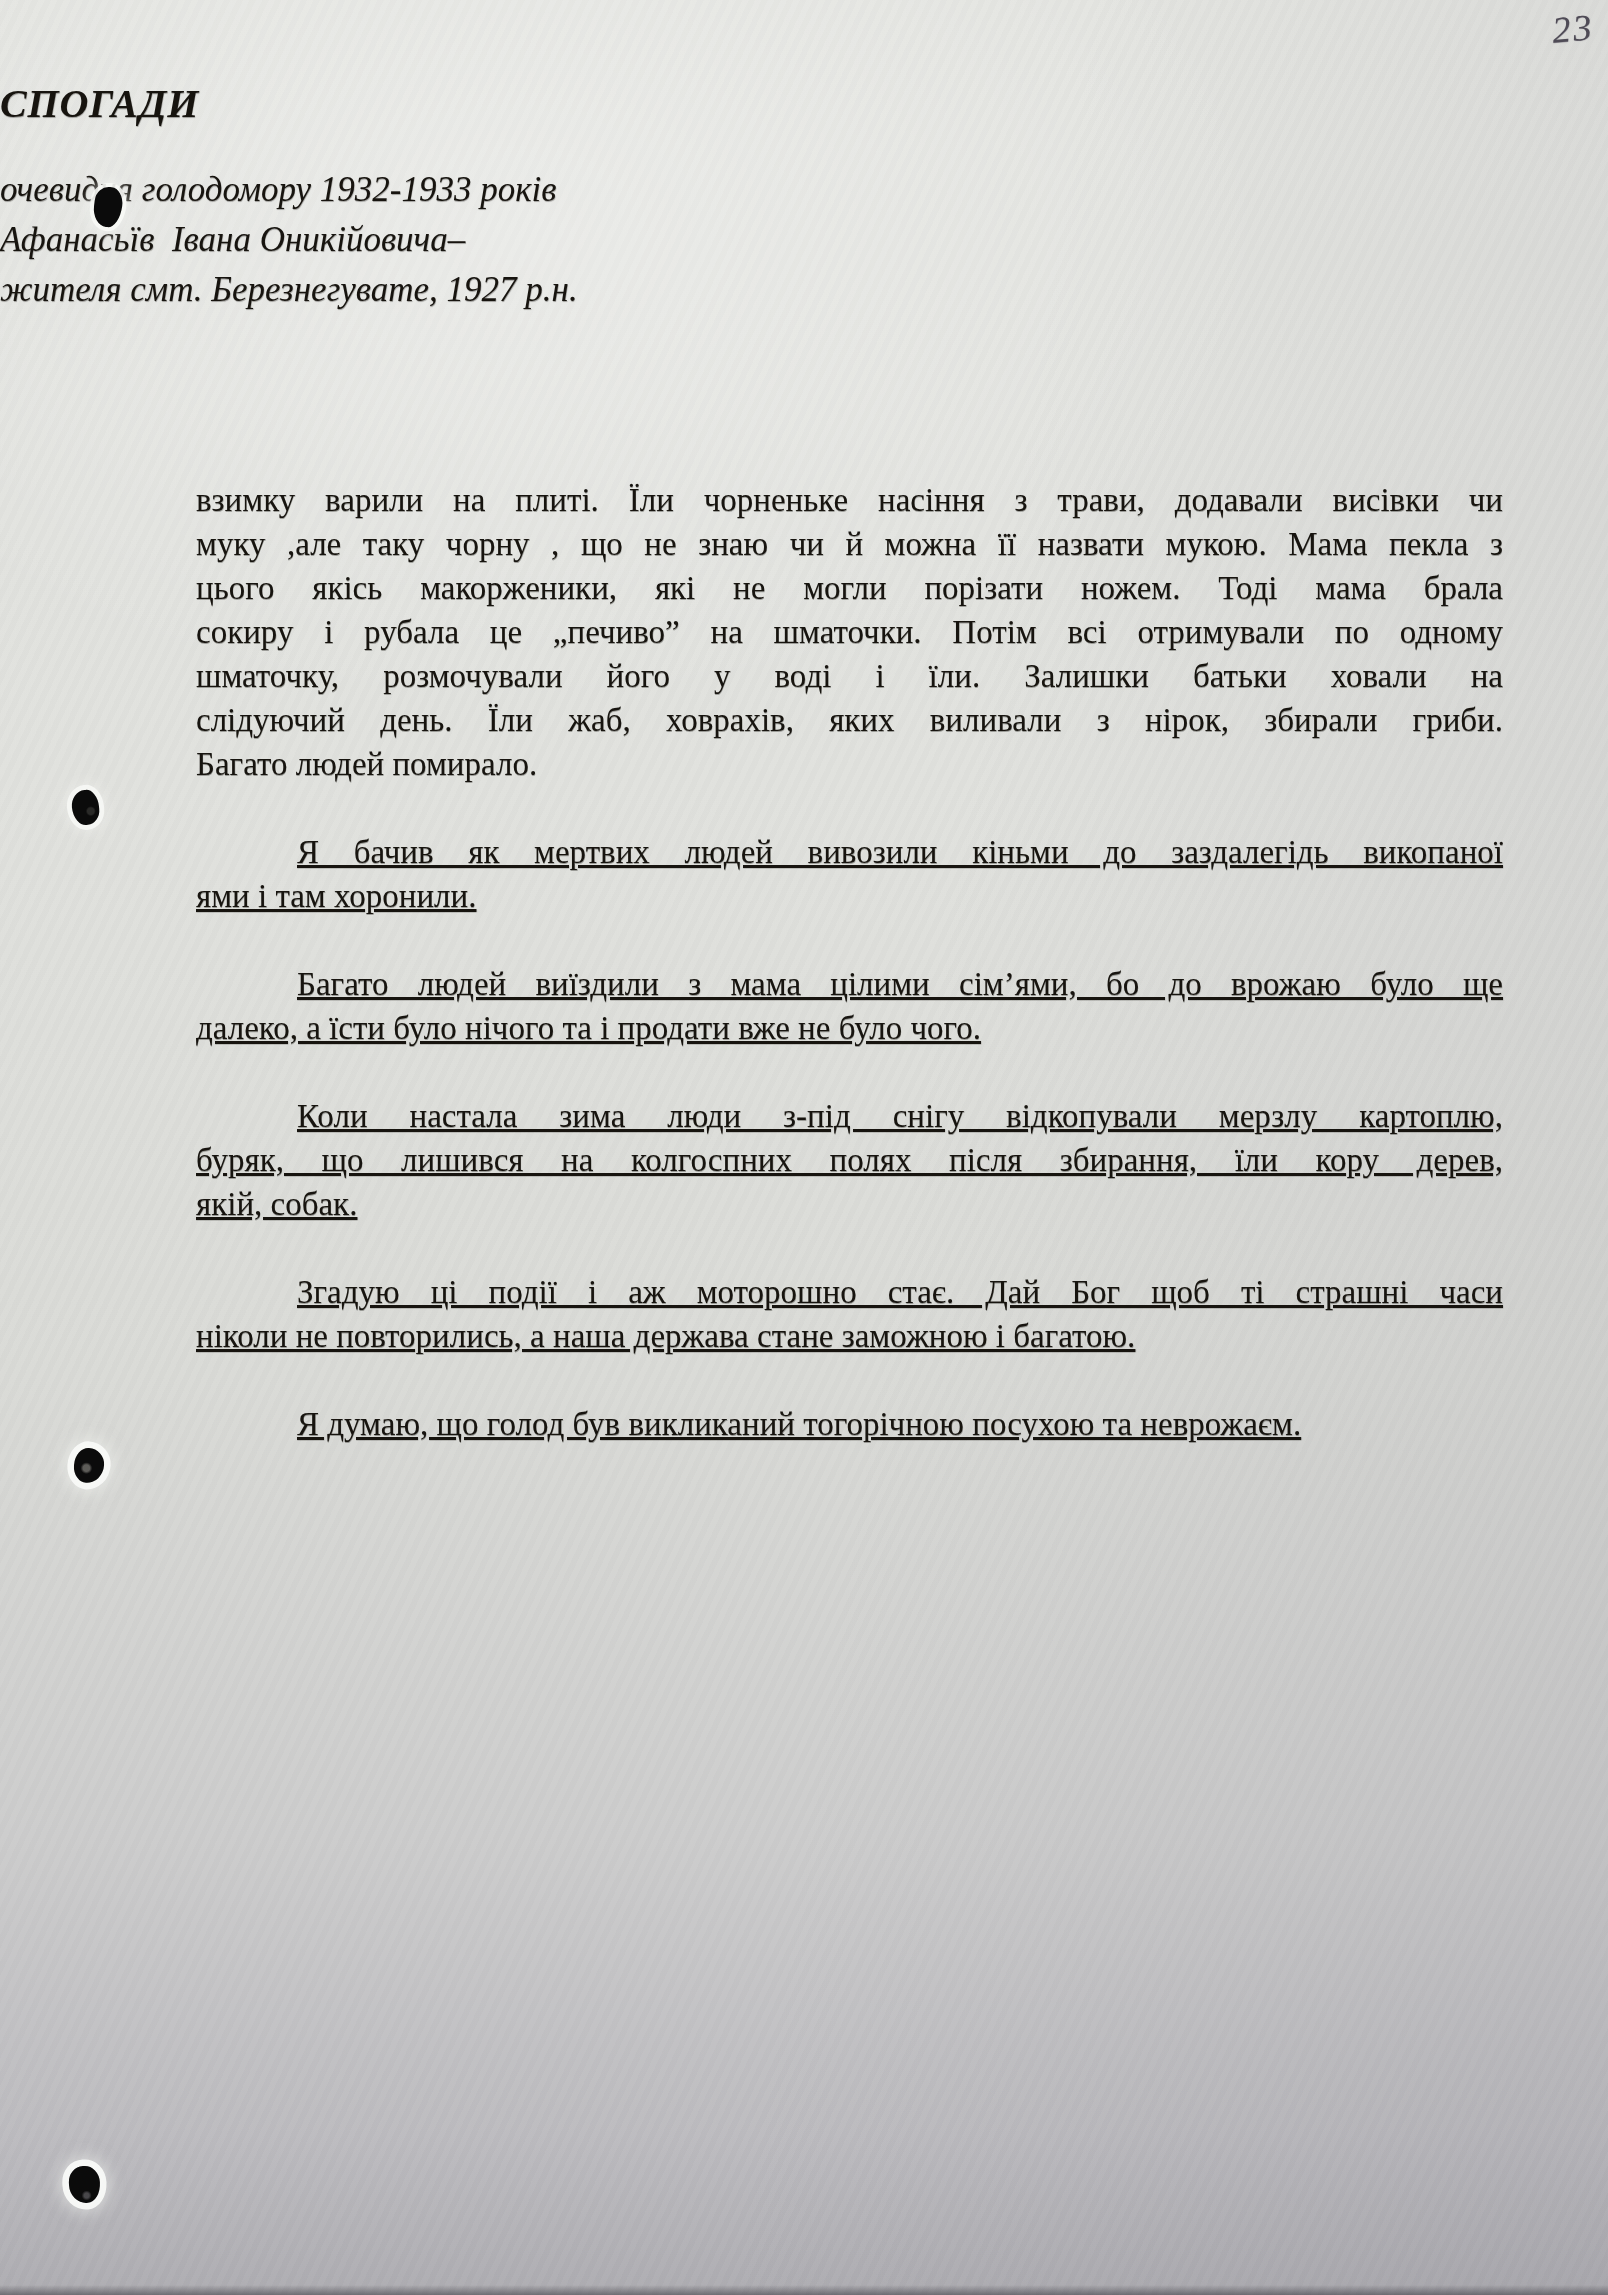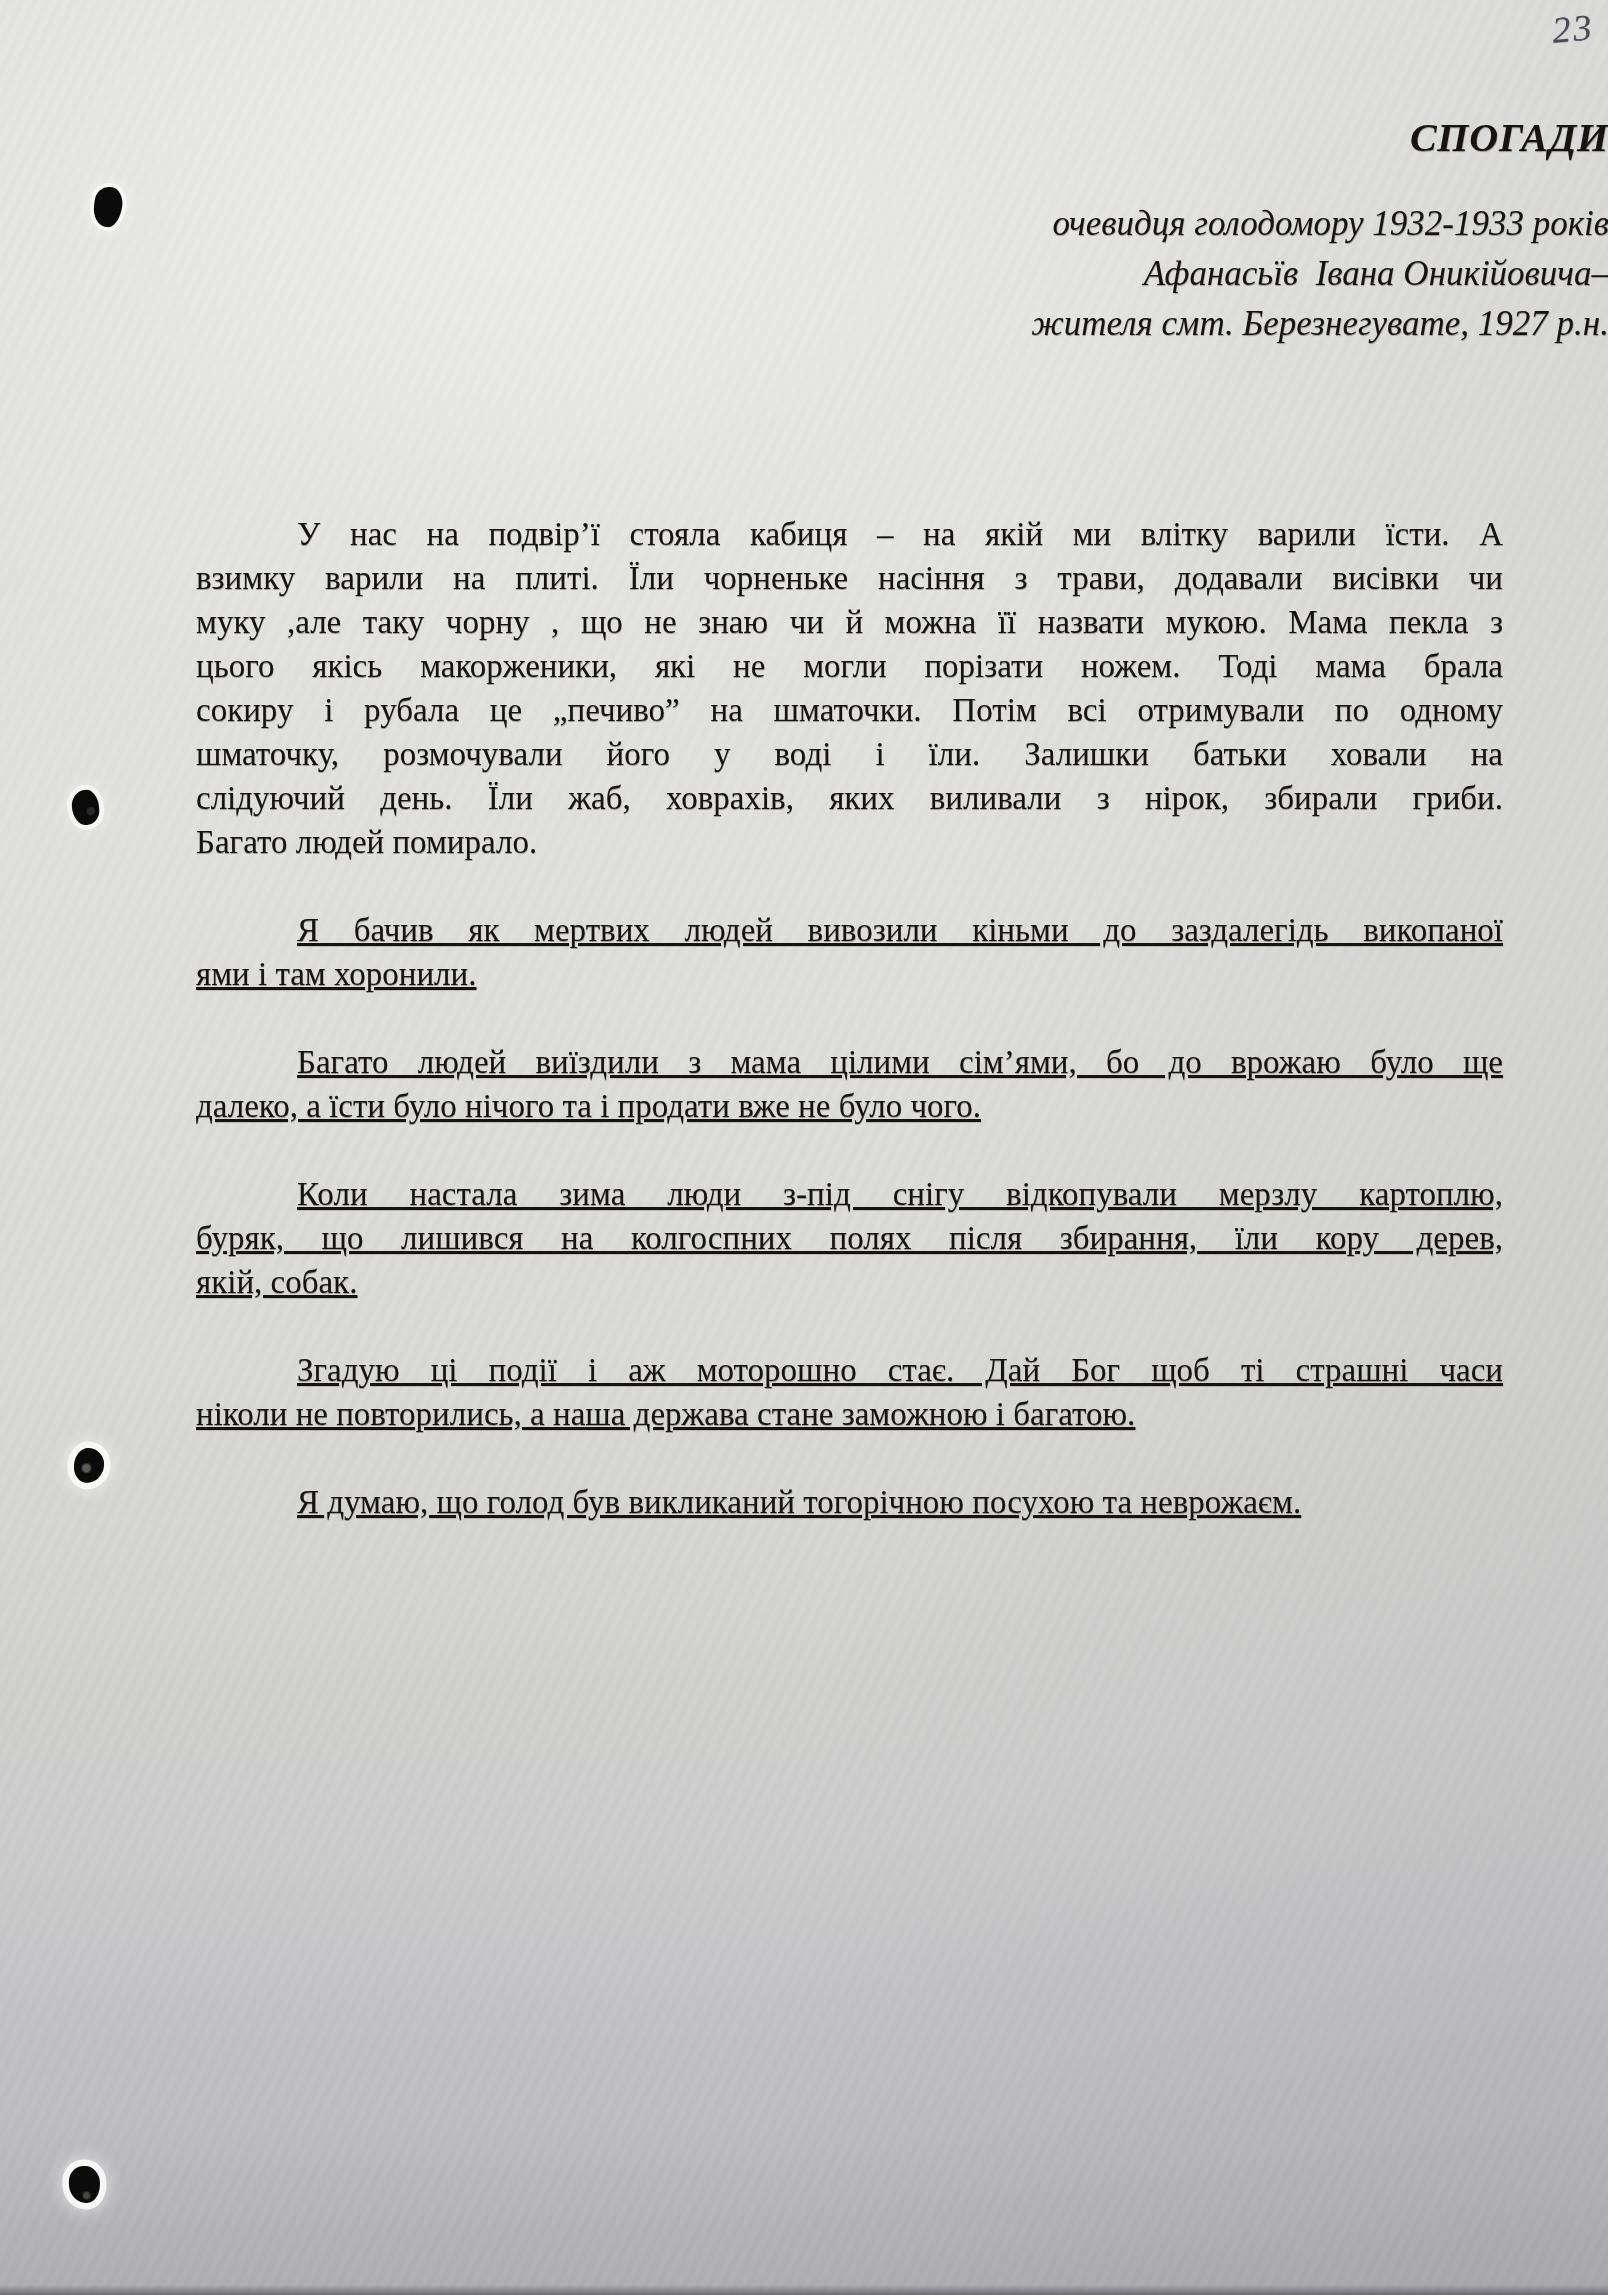--- a/index.html
+++ b/index.html
@@ -64,21 +64,21 @@
   }
   .hole-4 {
     left: 69px; top: 2166px; width: 31px; height: 37px;
     border-radius: 50% 50% 44% 56% / 44% 48% 56% 52%;
     transform: rotate(-3deg);
     background: radial-gradient(circle at 55% 80%, #48474a 0 2.5px, #0b0b0b 5px);
     box-shadow: 0 0 0 6.6px rgba(250,251,248,0.92), 0 0 15px 10px rgba(246,247,244,0.5);
   }
 
   
-  .header { padding-top: 118px; text-align: right; }
+  .header { padding-top: 84px; text-align: left; }
   .title {
     font-size: 40px;
     font-weight: 700;
     font-style: italic;
     letter-spacing: 0.8px;
     line-height: 1;
     text-shadow: 0.4px 0.7px 0.7px rgba(28,26,22,0.35);
   }
   .subtitle { margin-top: 41px; }
   .sub-line {
@@ -124,21 +124,20 @@
     <h1 class="title">СПОГАДИ</h1>
     <div class="subtitle">
         <div class="sub-line">очевидця голодомору 1932-1933 років</div>
         <div class="sub-line">Афанасьїв  Івана Оникійовича–</div>
         <div class="sub-line">жителя смт. Березнегувате, 1927 р.н.</div>
       </div>
   </div>
 
   <div class="body-text">
       <div class="paragraph">
-        <div class="line first">У нас на подвір’ї стояла кабиця – на якій ми влітку варили їсти. А</div>
         <div class="line">взимку варили на плиті. Їли чорненьке насіння з трави, додавали висівки чи</div>
         <div class="line">муку ,але таку чорну , що не знаю чи й можна її назвати мукою. Мама пекла з</div>
         <div class="line">цього якісь макорженики, які не могли порізати ножем. Тоді мама брала</div>
         <div class="line">сокиру і рубала це „печиво” на шматочки. Потім всі отримували по одному</div>
         <div class="line">шматочку, розмочували його у воді і їли. Залишки батьки ховали на</div>
         <div class="line">слідуючий день. Їли жаб, ховрахів, яких виливали з нірок, збирали гриби.</div>
         <div class="line last">Багато людей помирало.</div>
       </div>
       <div class="paragraph">
         <div class="line first">Я бачив як мертвих людей вивозили кіньми до заздалегідь викопаної</div>

